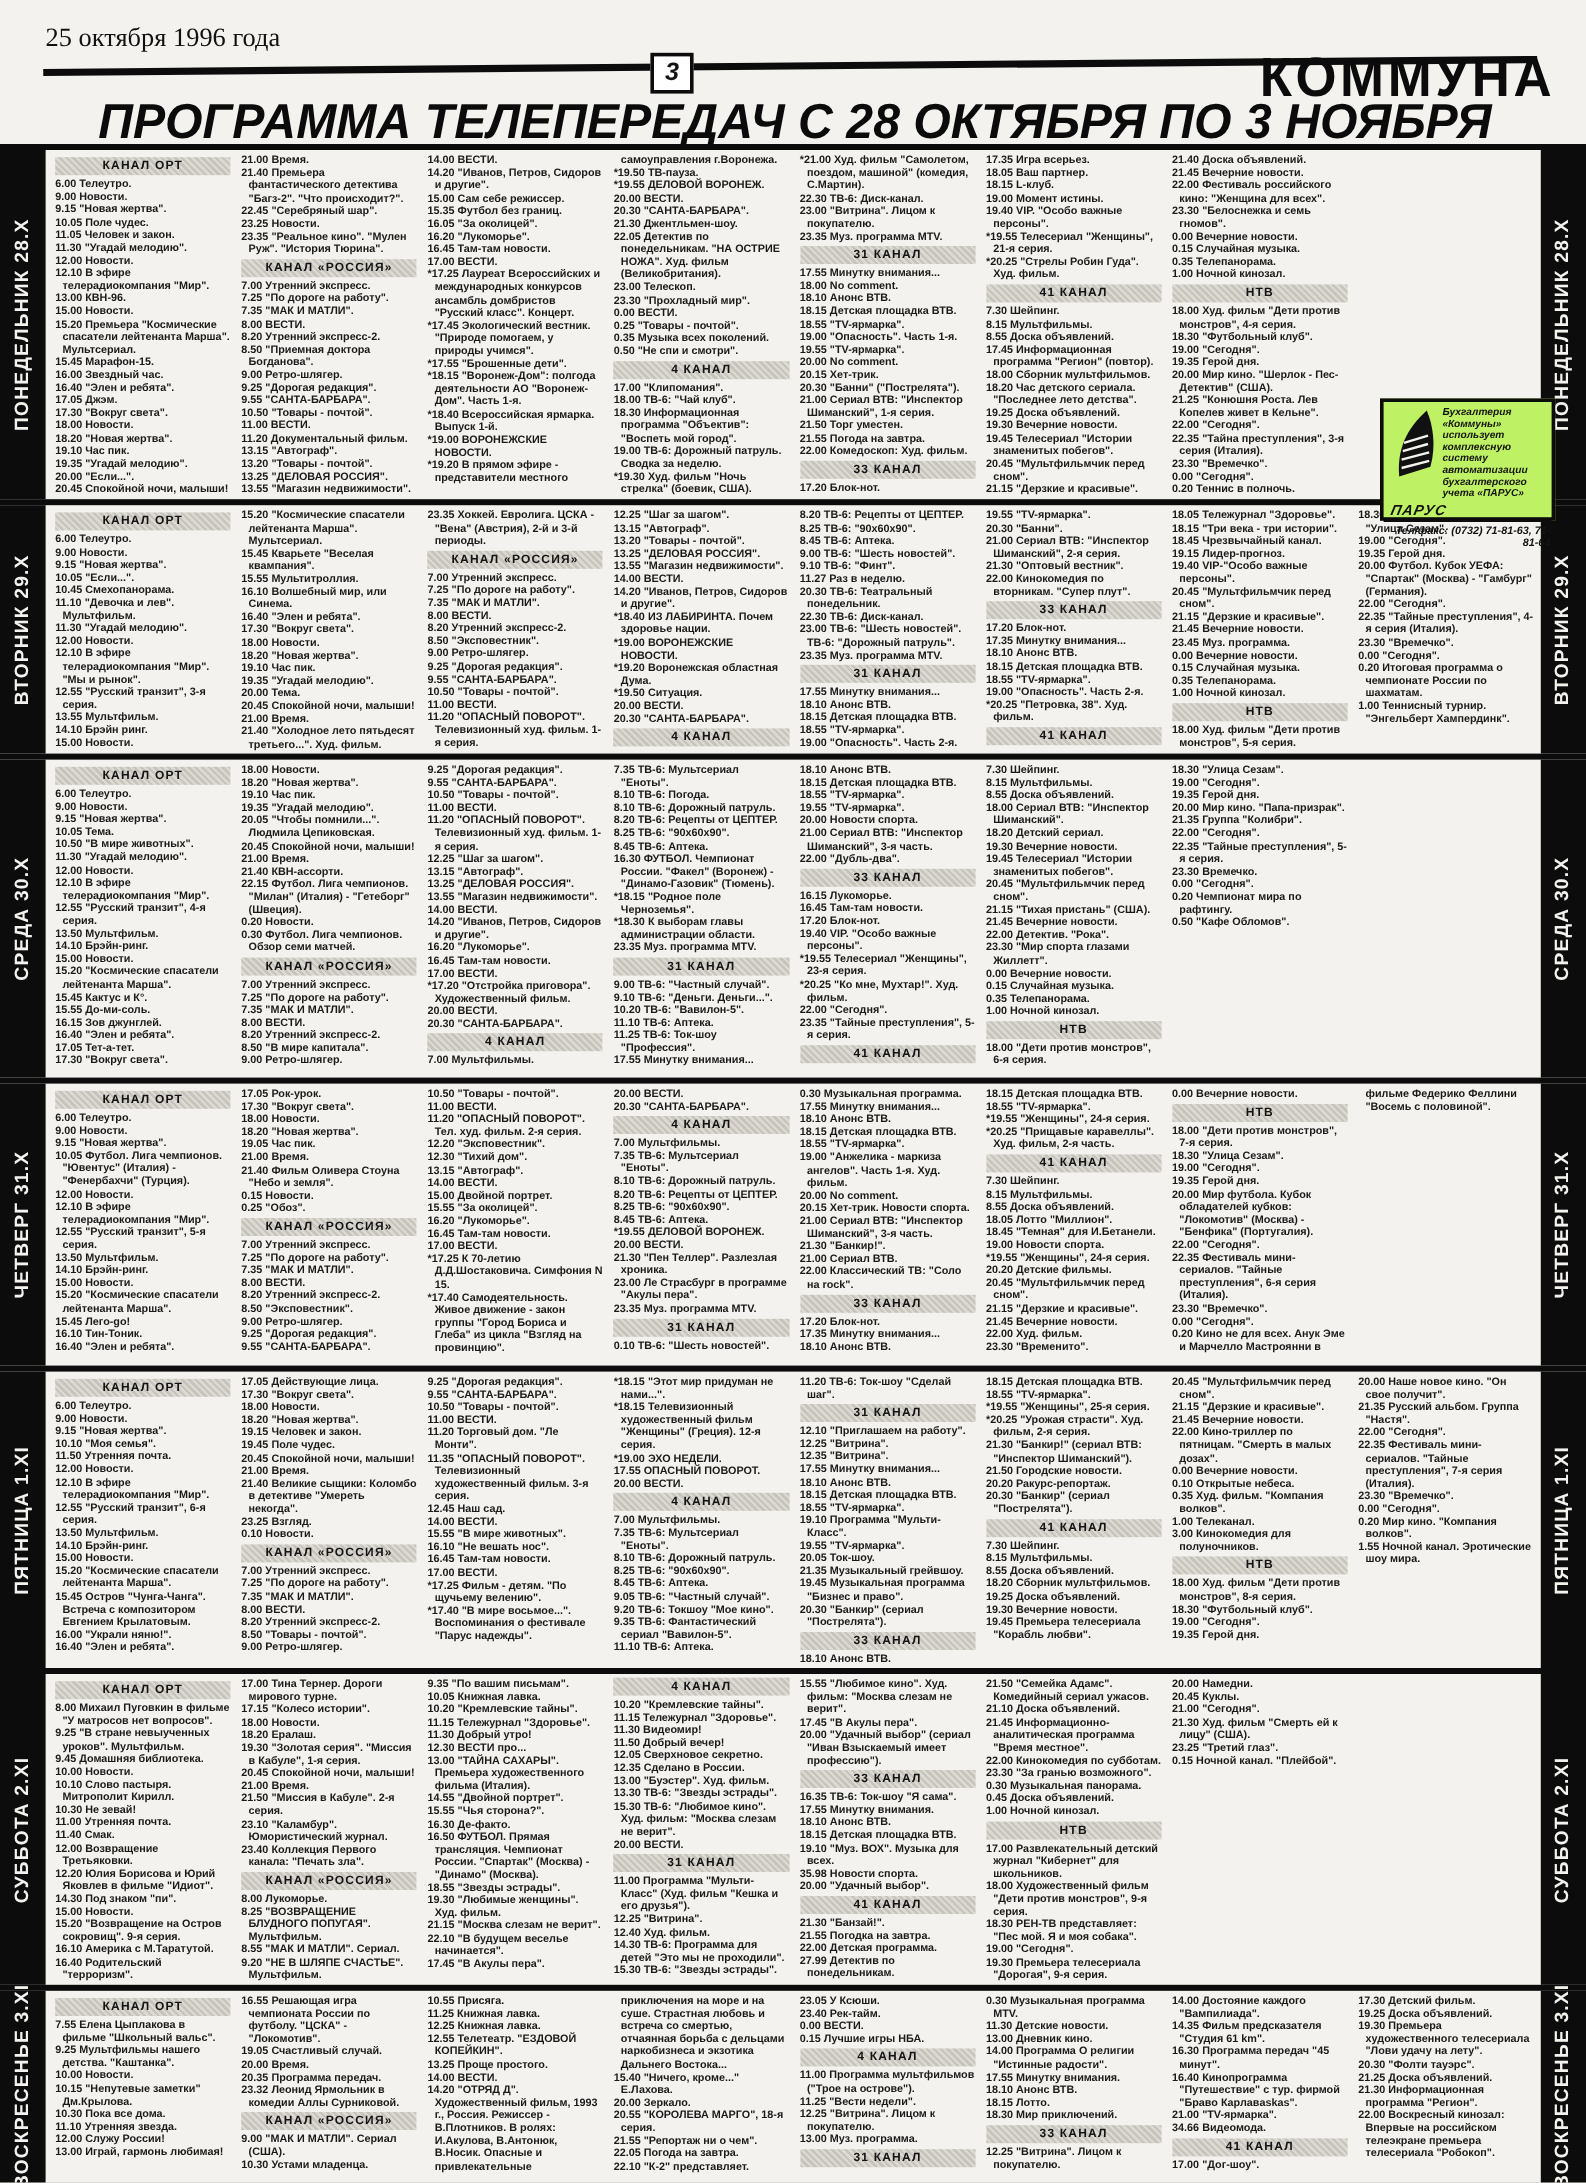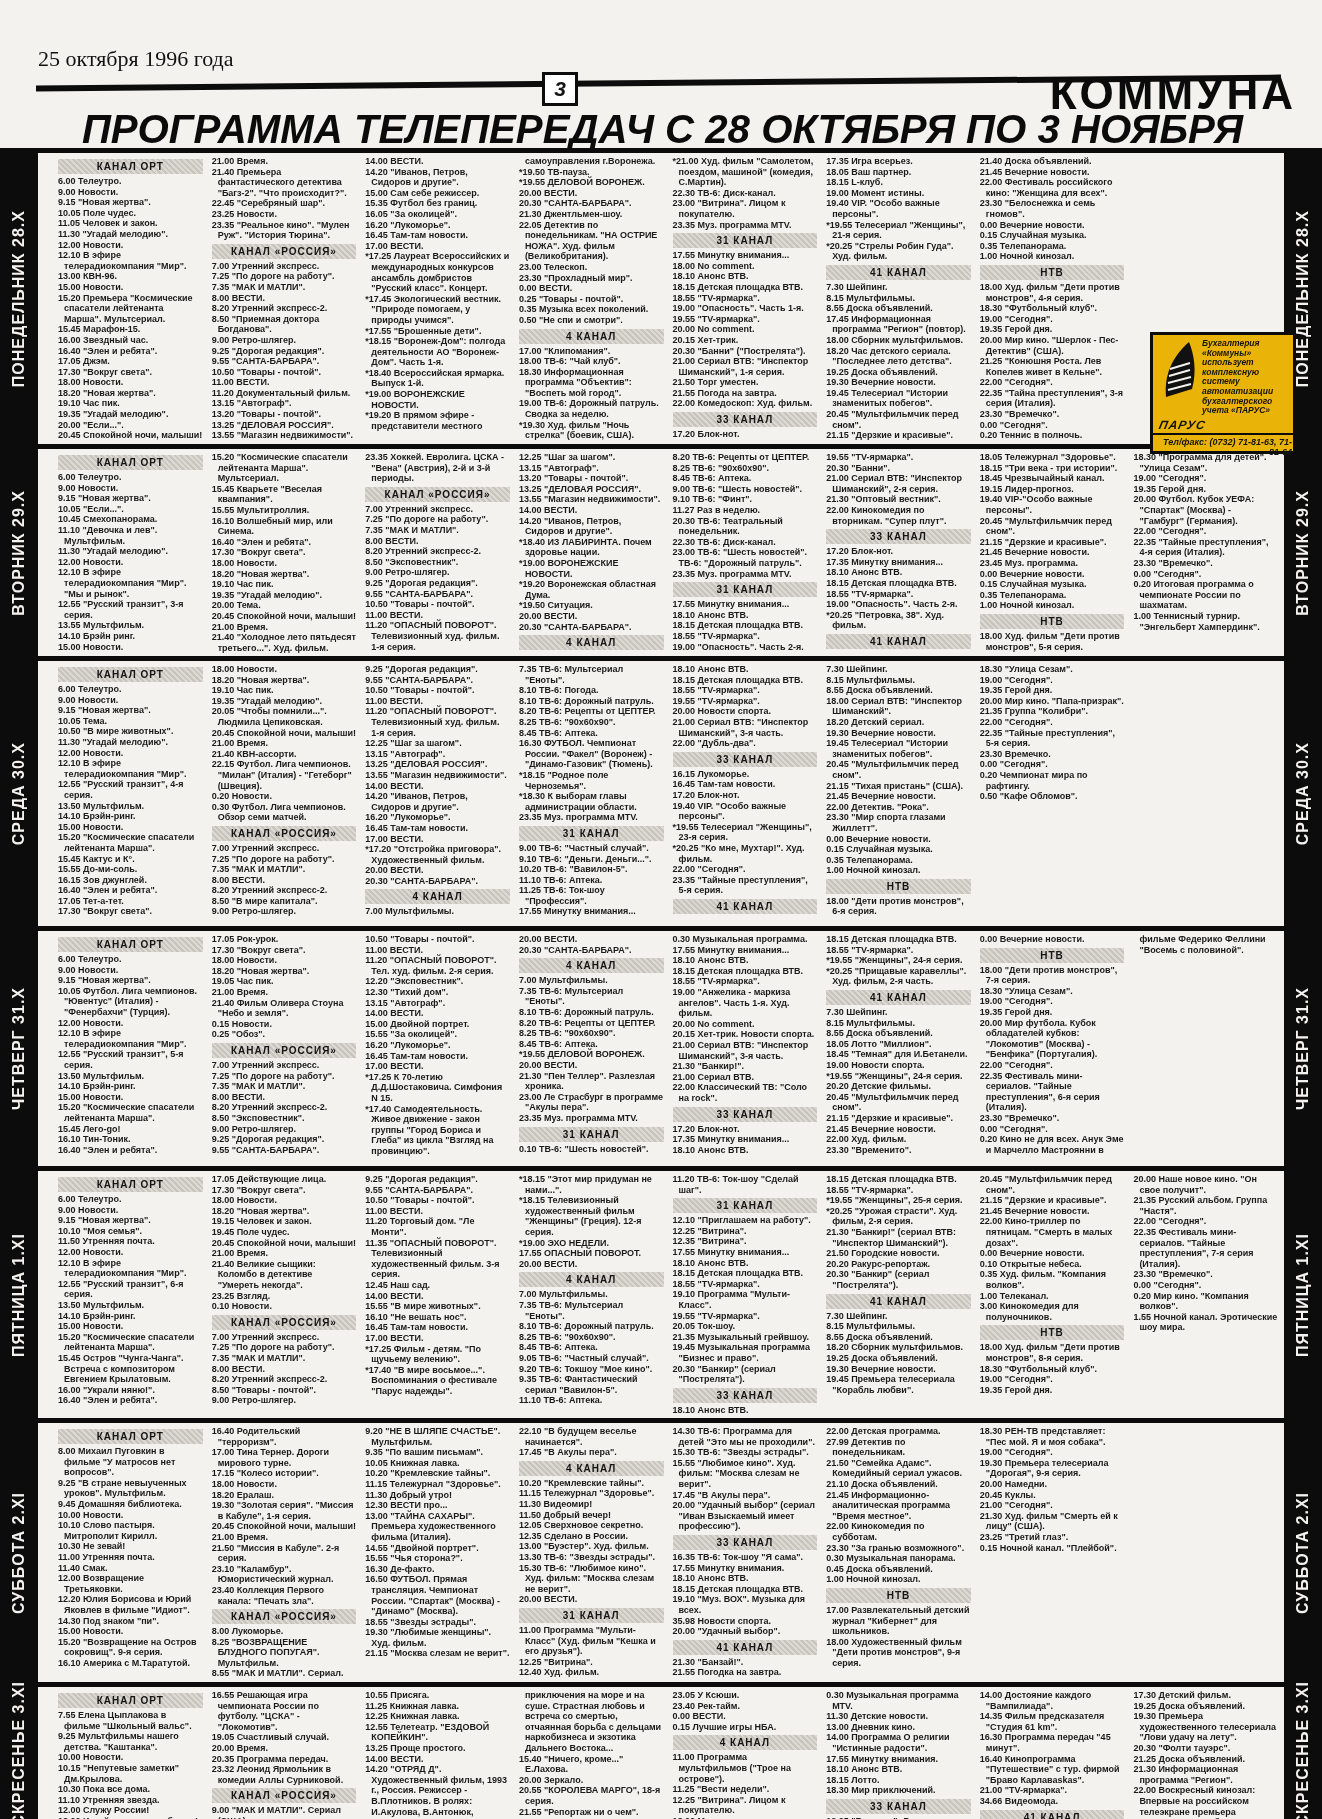--- a/index.html
+++ b/index.html
@@ -1,49 +1,49 @@
 <!DOCTYPE html>
 <html><head>
 <meta charset="utf-8">
 <style>
   html,body{margin:0;padding:0;background:#b7b5b0;}
   .page{position:relative;width:1322px;height:1819px;background:#f3f2ee;overflow:hidden;
         font-family:"Liberation Sans",sans-serif;color:#141414;}
   
-  .hdr{position:relative;height:120px;margin-top:28px;}
+  .hdr{position:relative;height:120px;}
   .hdr-date{position:absolute;left:38px;top:18px;font-family:"Liberation Serif",serif;
             font-size:22px;color:#111;}
   .hdr-rule{position:absolute;left:36px;top:52px;width:1245px;height:6px;background:#0c0c0c;
             transform:rotate(-.5deg);}
   .hdr-pageno{position:absolute;left:542px;top:44px;width:30px;height:28px;background:#fff;
               border:3px solid #0c0c0c;font-weight:bold;font-size:21px;font-style:italic;
               text-align:center;line-height:28px;}
   .hdr-masthead{position:absolute;right:26px;top:40px;font-size:44px;font-weight:bold;
                 letter-spacing:3px;color:#0b0b0b;transform:scaleY(1.05);}
   .hdr-title{position:absolute;left:70px;top:78px;width:1190px;font-size:41px;font-weight:bold;
              font-style:italic;letter-spacing:0px;white-space:nowrap;color:#0b0b0b;
              transform:scaleX(.98);}
   
   .days{position:relative;}
   .day{display:flex;border-top:5px solid #0c0c0c;box-sizing:border-box;}
   .bar{width:38px;background:#0c0c0c;color:#f3f2ee;display:flex;align-items:center;
        justify-content:center;flex:0 0 38px;}
   .bar span{writing-mode:vertical-rl;transform:rotate(180deg);font-weight:bold;font-size:16px;
             letter-spacing:1px;white-space:nowrap;}
-  .cols{flex:1;padding:3px 6px 2px 20px;column-count:8;column-gap:9px;column-fill:auto;
+  .cols{flex:1;padding:3px 6px 2px 8px;column-count:8;column-gap:9px;column-fill:auto;
         overflow:hidden;box-sizing:border-box;} .d0{height:296px;}
   .d1{height:212px;} .d2{height:270px;} .d3{height:240px;}
   .d4{height:252px;} .d5{height:264px;} .d6{height:165px;}
   .ch{background:repeating-linear-gradient(45deg,#c6c4bd 0 2px,#dbd9d2 2px 4px);
       font-weight:bold;font-size:10px;text-align:center;padding:2px 0;margin:3px 0 2px;
       letter-spacing:1px;break-inside:avoid;}
   .it{font-size:9px;line-height:10.6px;text-indent:-6px;padding-left:6px;font-weight:bold;
       color:#1a1a1a;}
   
-  .ad{position:absolute;left:1150px;top:332px;width:146px;height:122px;background:#eab308;
+  .ad{position:absolute;left:1150px;top:332px;width:146px;height:102px;background:#bef264;
       border:3px solid #0c0c0c;box-sizing:border-box;z-index:5;}
   .ad-top{display:flex;padding:4px 3px 2px;}
   .ad-sail{width:44px;height:66px;flex:0 0 44px;}
   .ad-text{font-size:8.5px;font-weight:bold;font-style:italic;line-height:9.6px;padding-left:2px;}
   .ad-logo{font-size:12px;font-weight:bold;font-style:italic;letter-spacing:1px;
            padding:0 0 1px 6px;transform:skewX(-12deg);}
   .ad-phone{border-top:2px solid #0c0c0c;font-size:9px;font-weight:bold;font-style:italic;
             text-align:right;padding:2px 1px;line-height:10px;}
 </style>
 </head>

